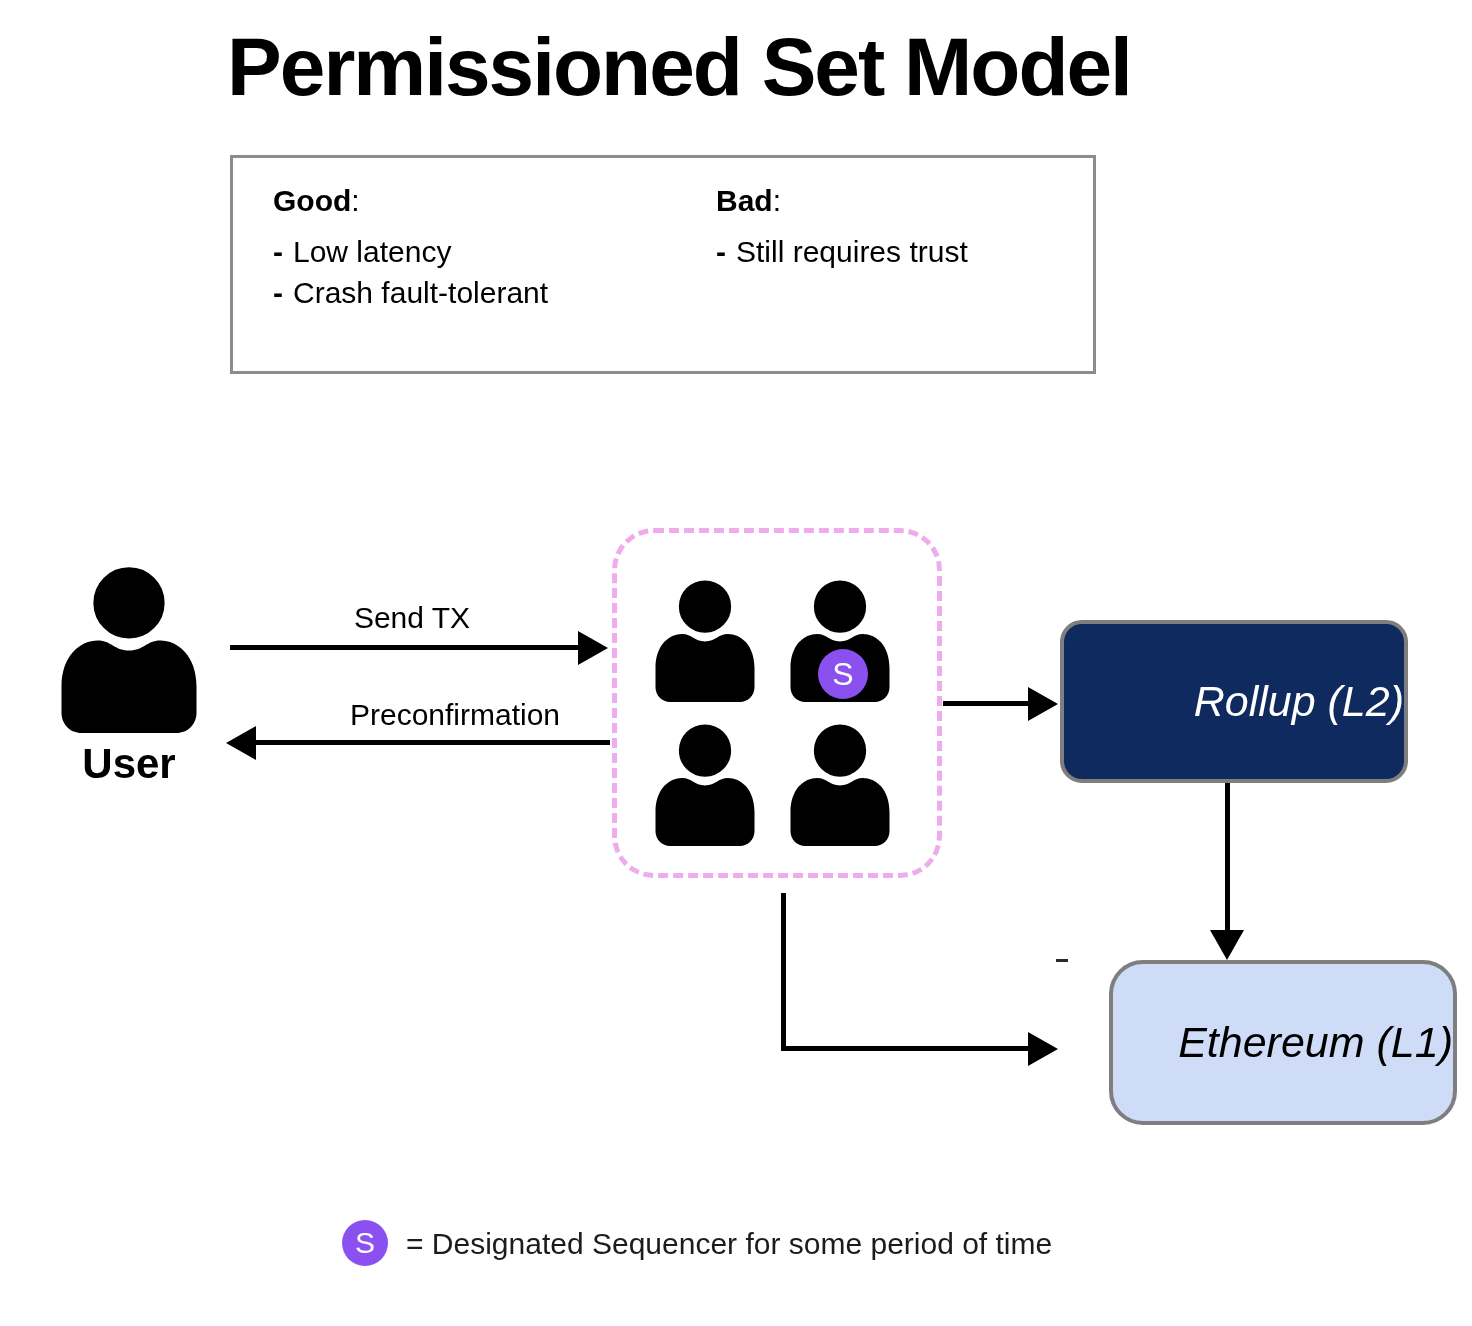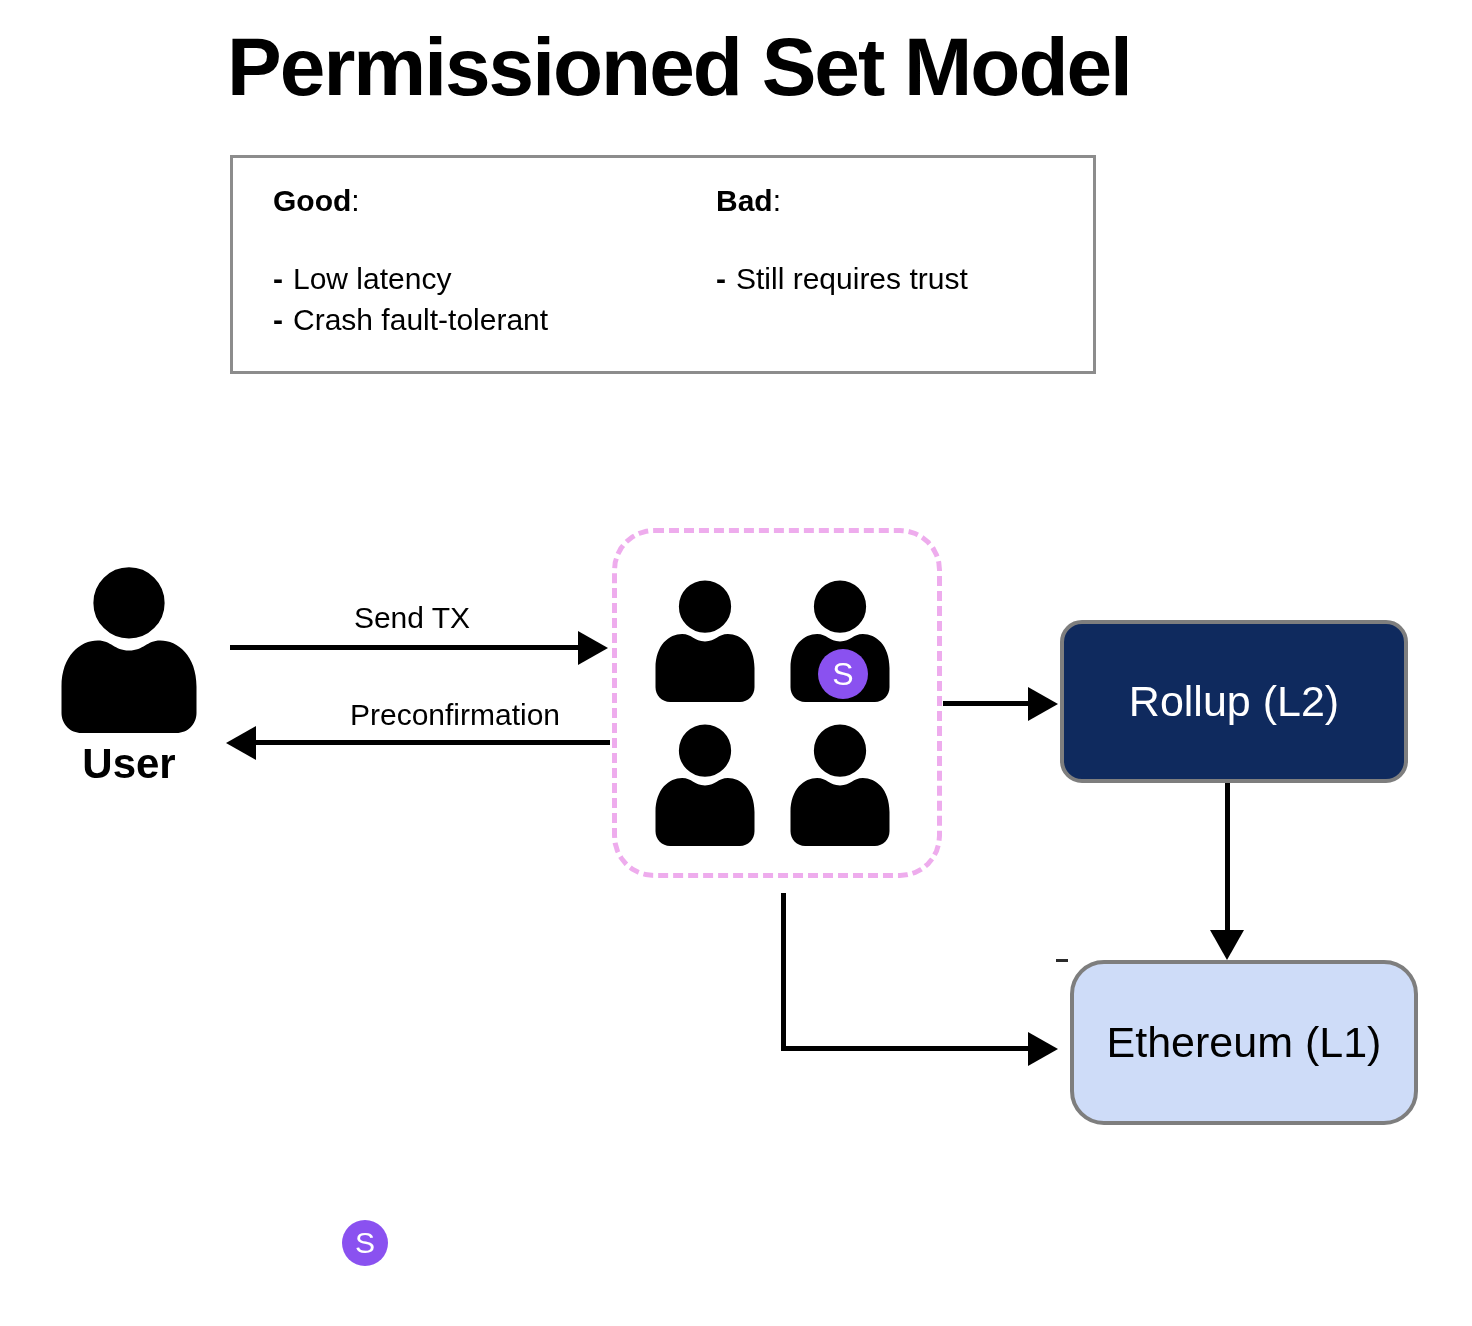--- a/index.html
+++ b/index.html
@@ -11,21 +11,21 @@
 
   
   .title { left:679px; top:20px; transform:translateX(-50%); font-size:82px; font-weight:700;
            letter-spacing:-2px; white-space:nowrap; }
 
   
   .infobox { left:230px; top:155px; width:866px; height:219px; border:3px solid #8c8c8c; background:#fff; }
   .col { position:absolute; top:26px; font-size:30px; }
   .col-good { left:40px; }
   .col-bad  { left:483px; }
-  .col-heading { font-size:30px; margin-bottom:40px; }
+  .col-heading { font-size:30px; margin-bottom:13px; }
   .col-heading b { font-weight:700; }
   .pc-item { line-height:41px; white-space:nowrap; }
   .pc-dash { font-weight:700; margin-right:10px; }
 
   
   svg.person { position:absolute; }
   .user-icon { left:54px; top:564px; width:150px; height:169px; }
   .p1 { left:650px; top:578px; width:110px; height:124px; }
   .p2 { left:785px; top:578px; width:110px; height:124px; }
   .p3 { left:650px; top:722px; width:110px; height:124px; }
@@ -53,25 +53,25 @@
                 border-right:30px solid #000; }
   .head-down  { position:absolute; width:0; height:0;
                 border-left:17px solid transparent; border-right:17px solid transparent;
                 border-top:30px solid #000; }
 
   .flow-label { position:absolute; font-size:30px; transform:translateX(-50%); white-space:nowrap; }
   .send-label   { left:412px; top:601px; }
   .precon-label { left:455px; top:698px; }
 
   
-  .node { position:absolute; display:flex; align-items:center; justify-content:center;
-          font-size:43px; white-space:nowrap; }
+  .node { position:absolute; display:flex; align-items:center; justify-content:flex-end;
+          font-size:43px; white-space:nowrap;font-style:italic; }
   .rollup { left:1060px; top:620px; width:348px; height:163px; background:var(--navy,#0f2a5e);
             border:4px solid #7e7e7e; border-radius:22px; color:#fff; }
-  .ethereum { left:1070px; top:960px; width:348px; height:165px; background:var(--light_blue,#cedcf8);
+  .ethereum { left:1109px; top:960px; width:348px; height:165px; background:var(--light_blue,#cedcf8);
               border:4px solid #7e7e7e; border-radius:34px; color:#000; }
 
   .stray-mark { left:1056px; top:959px; width:12px; height:3px; background:#2b2b2b; }
 
   
   .legend-badge { left:342px; top:1220px; width:46px; height:46px; border-radius:50%;
                   background:var(--purple,#8a51f0); color:#fff; font-size:30px;
                   display:flex; align-items:center; justify-content:center; }
   .legend-text { left:406px; top:1227px; font-size:30px; color:#1c1c1c; white-space:nowrap; }
 </style>
@@ -153,14 +153,15 @@
   <div class="hline" style="left:781px; top:1046px; width:250px;"></div>
   <div class="head-right" style="left:1028px; top:1032px;"></div>
 
   <div class="abs stray-mark"></div>
 
   <div class="node ethereum">
     <span>Ethereum (L1)</span>
   </div>
 
   <div class="abs legend-badge">S</div>
+  <div class="abs legend-text">= Designated Sequencer for some period of time</div>
 
 </div>
 
 </body></html>

